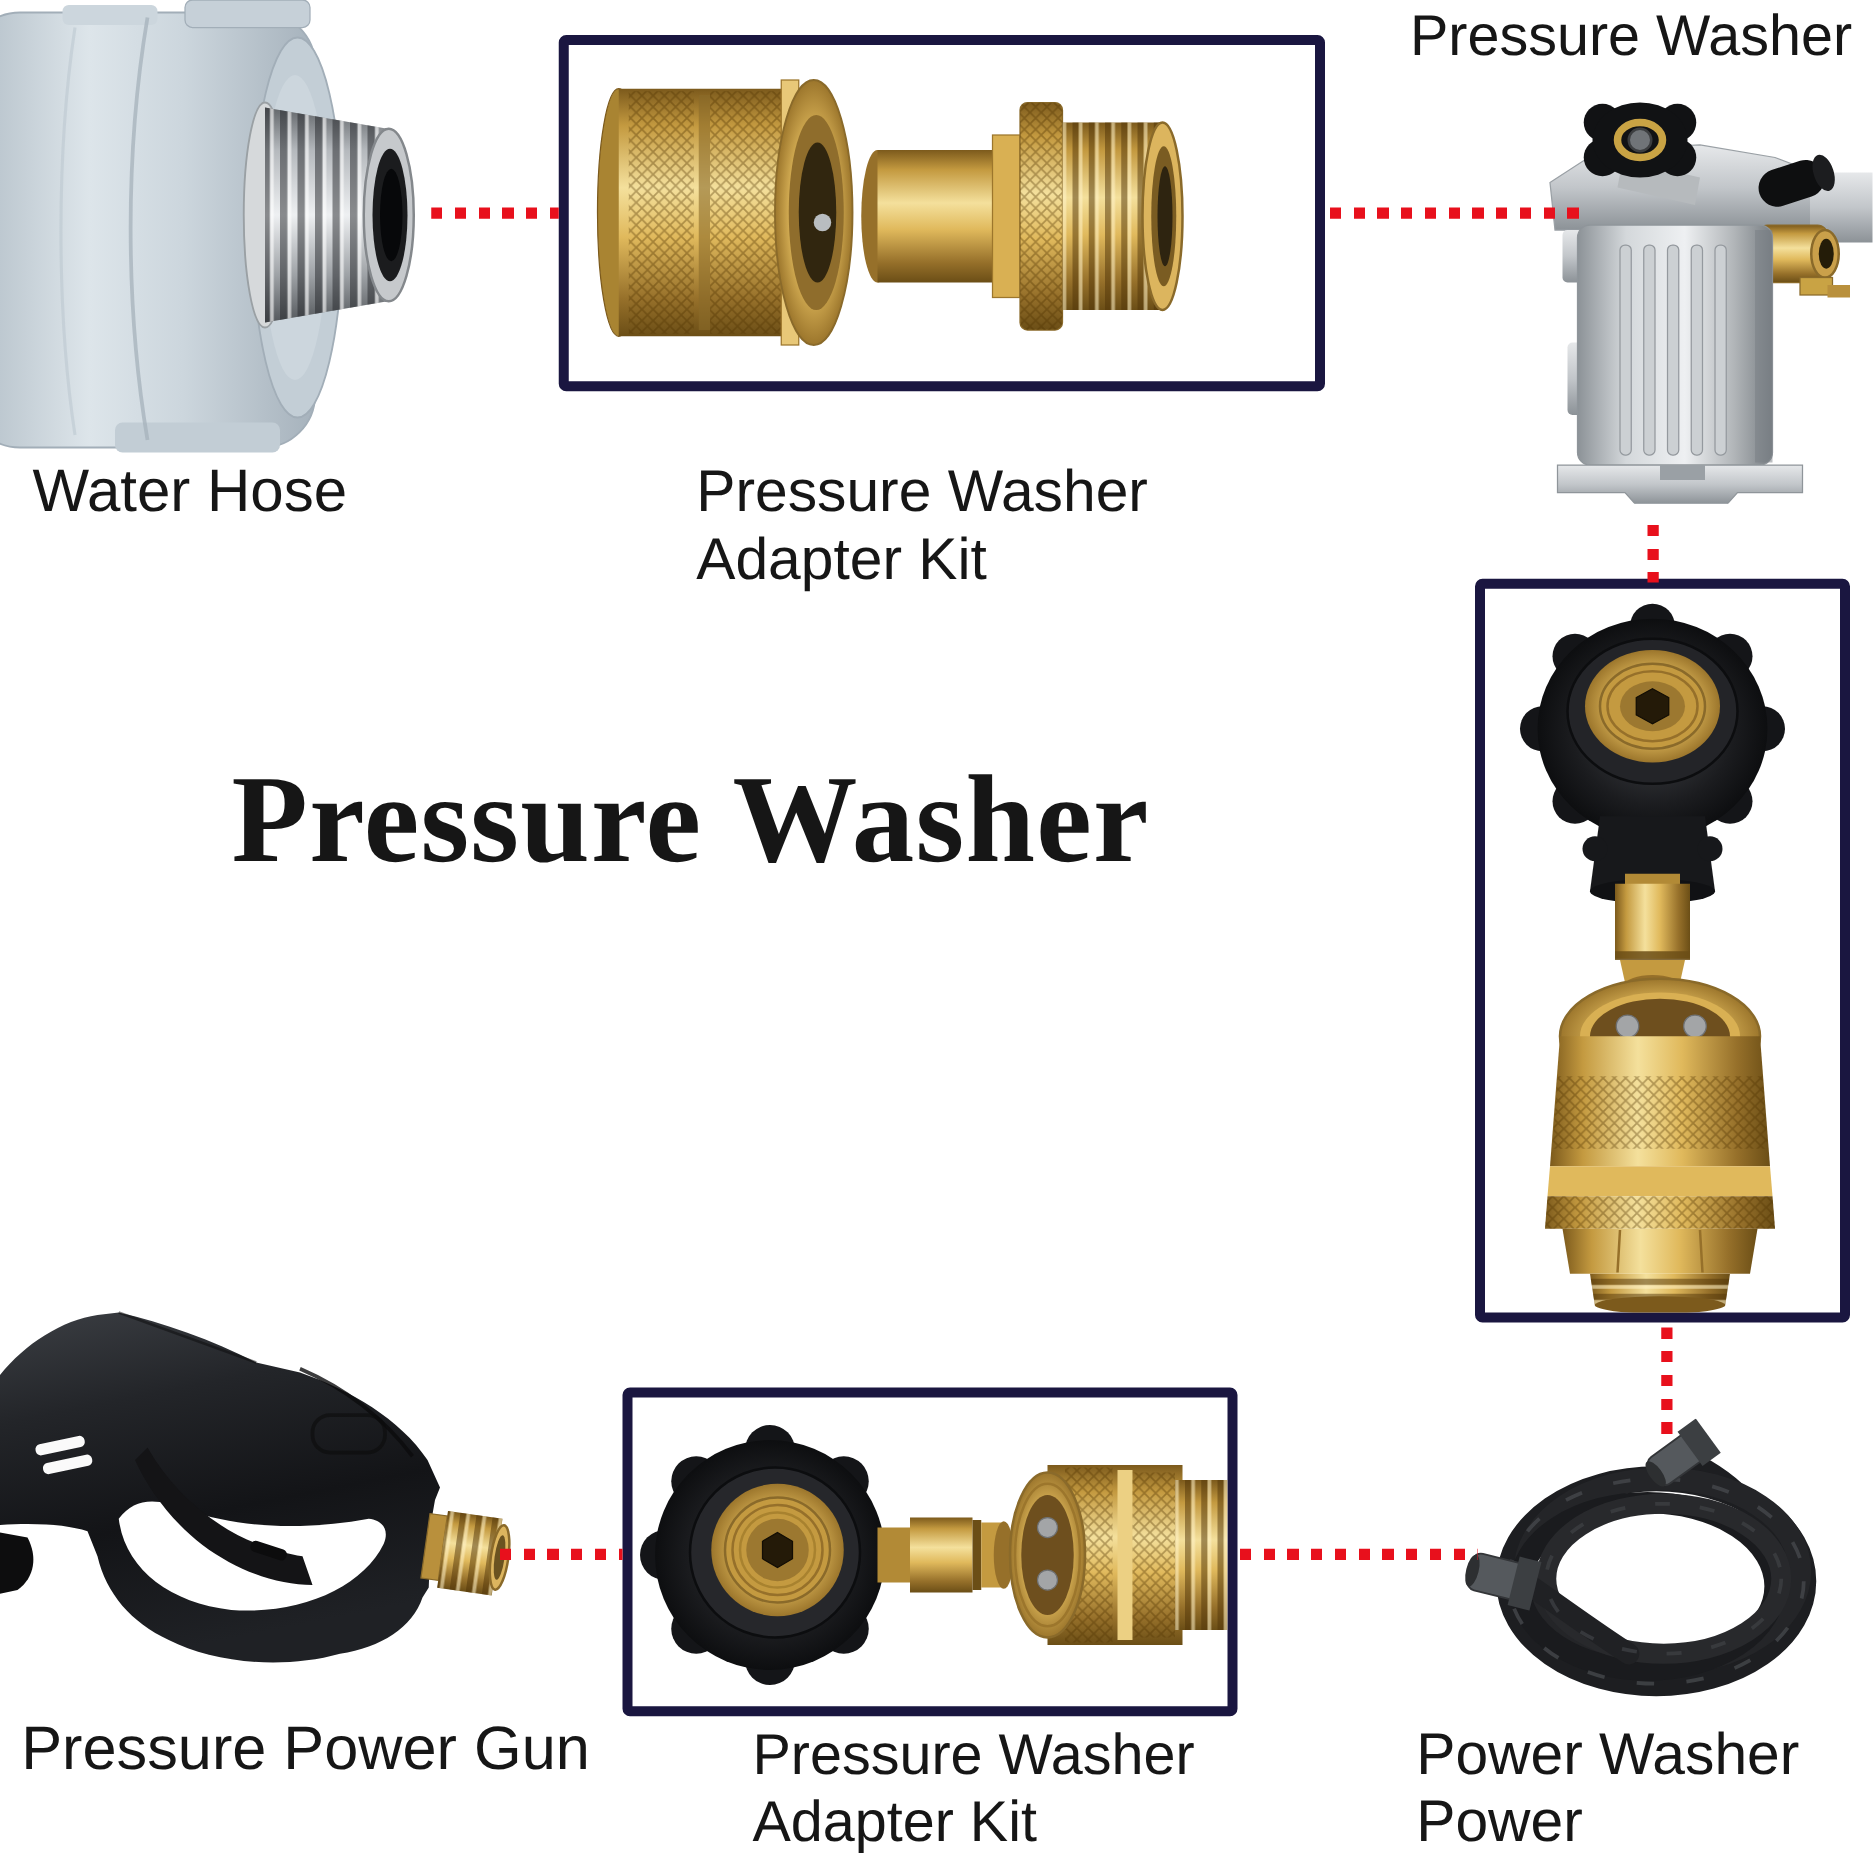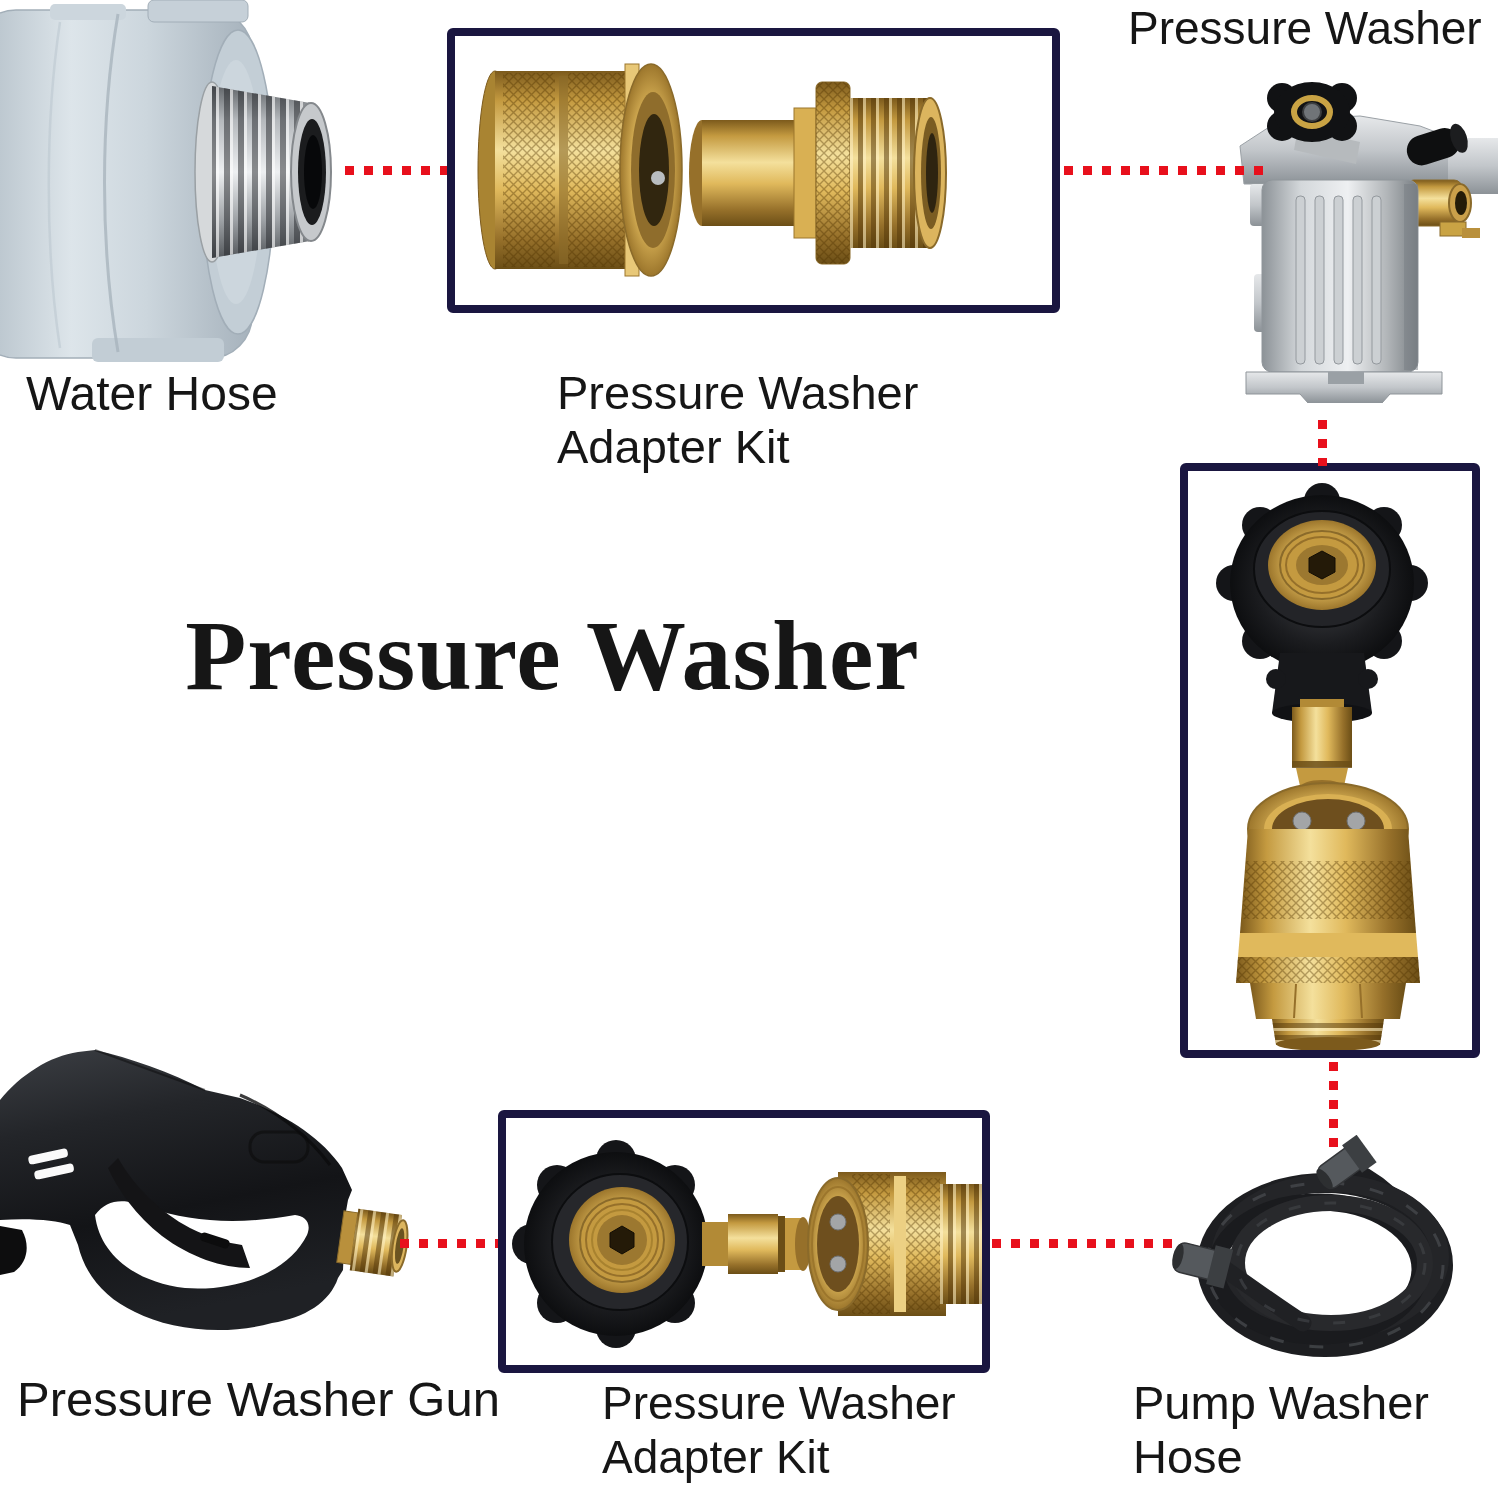--- a/index.html
+++ b/index.html
@@ -360,29 +360,29 @@
 
   <div class="lbl lbl-adapter-top">
     <div>Pressure Washer</div>
     <div>Adapter Kit</div>
   </div>
 
   <div class="lbl lbl-pump">
     <div>Pressure Washer</div>
   </div>
 
-  <div class="lbl lbl-gun">Pressure Washer Gun</div>
+  <div class="lbl lbl-gun">Pressure Power Gun</div>
 
   <div class="lbl lbl-adapter-bottom">
     <div>Pressure Washer</div>
     <div>Adapter Kit</div>
   </div>
 
   <div class="lbl lbl-hose">
-    <div>Pump Washer</div>
-    <div>Hose</div>
+    <div>Power Washer</div>
+    <div>Power</div>
   </div>
 
   <div class="title">
     <div>Pressure Washer</div>
   </div>
 
 </div>
 
 </body></html>

